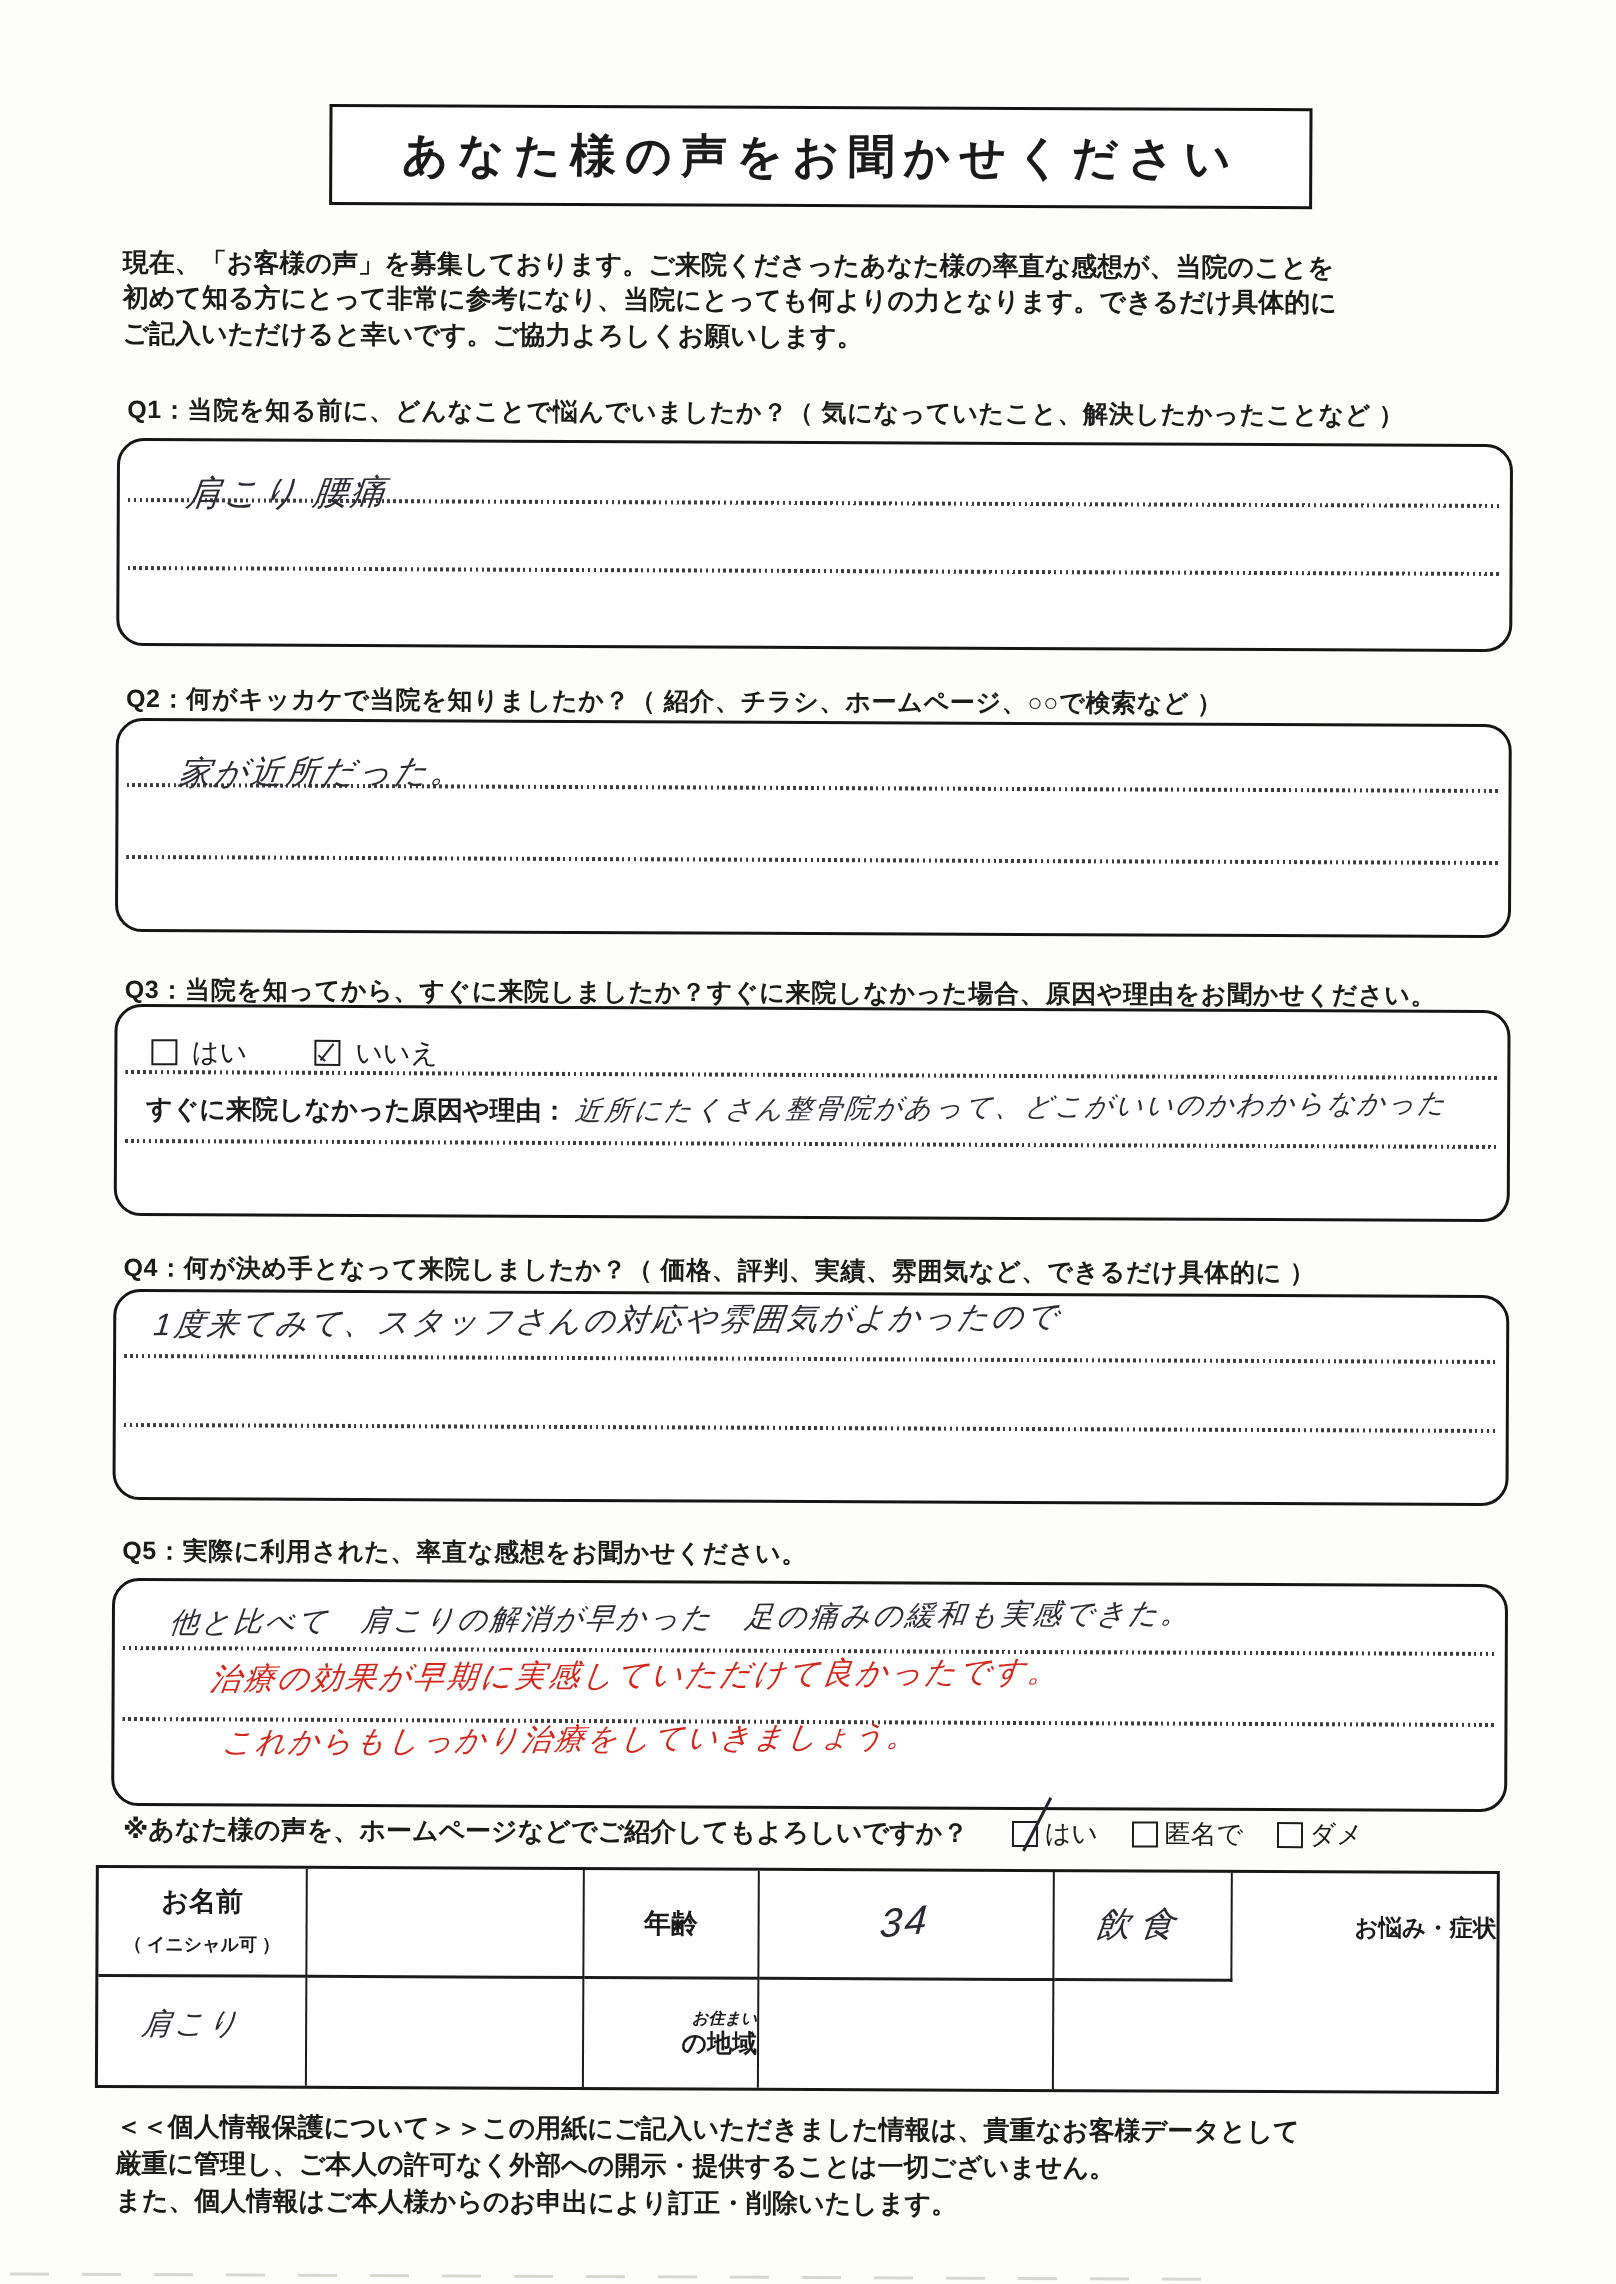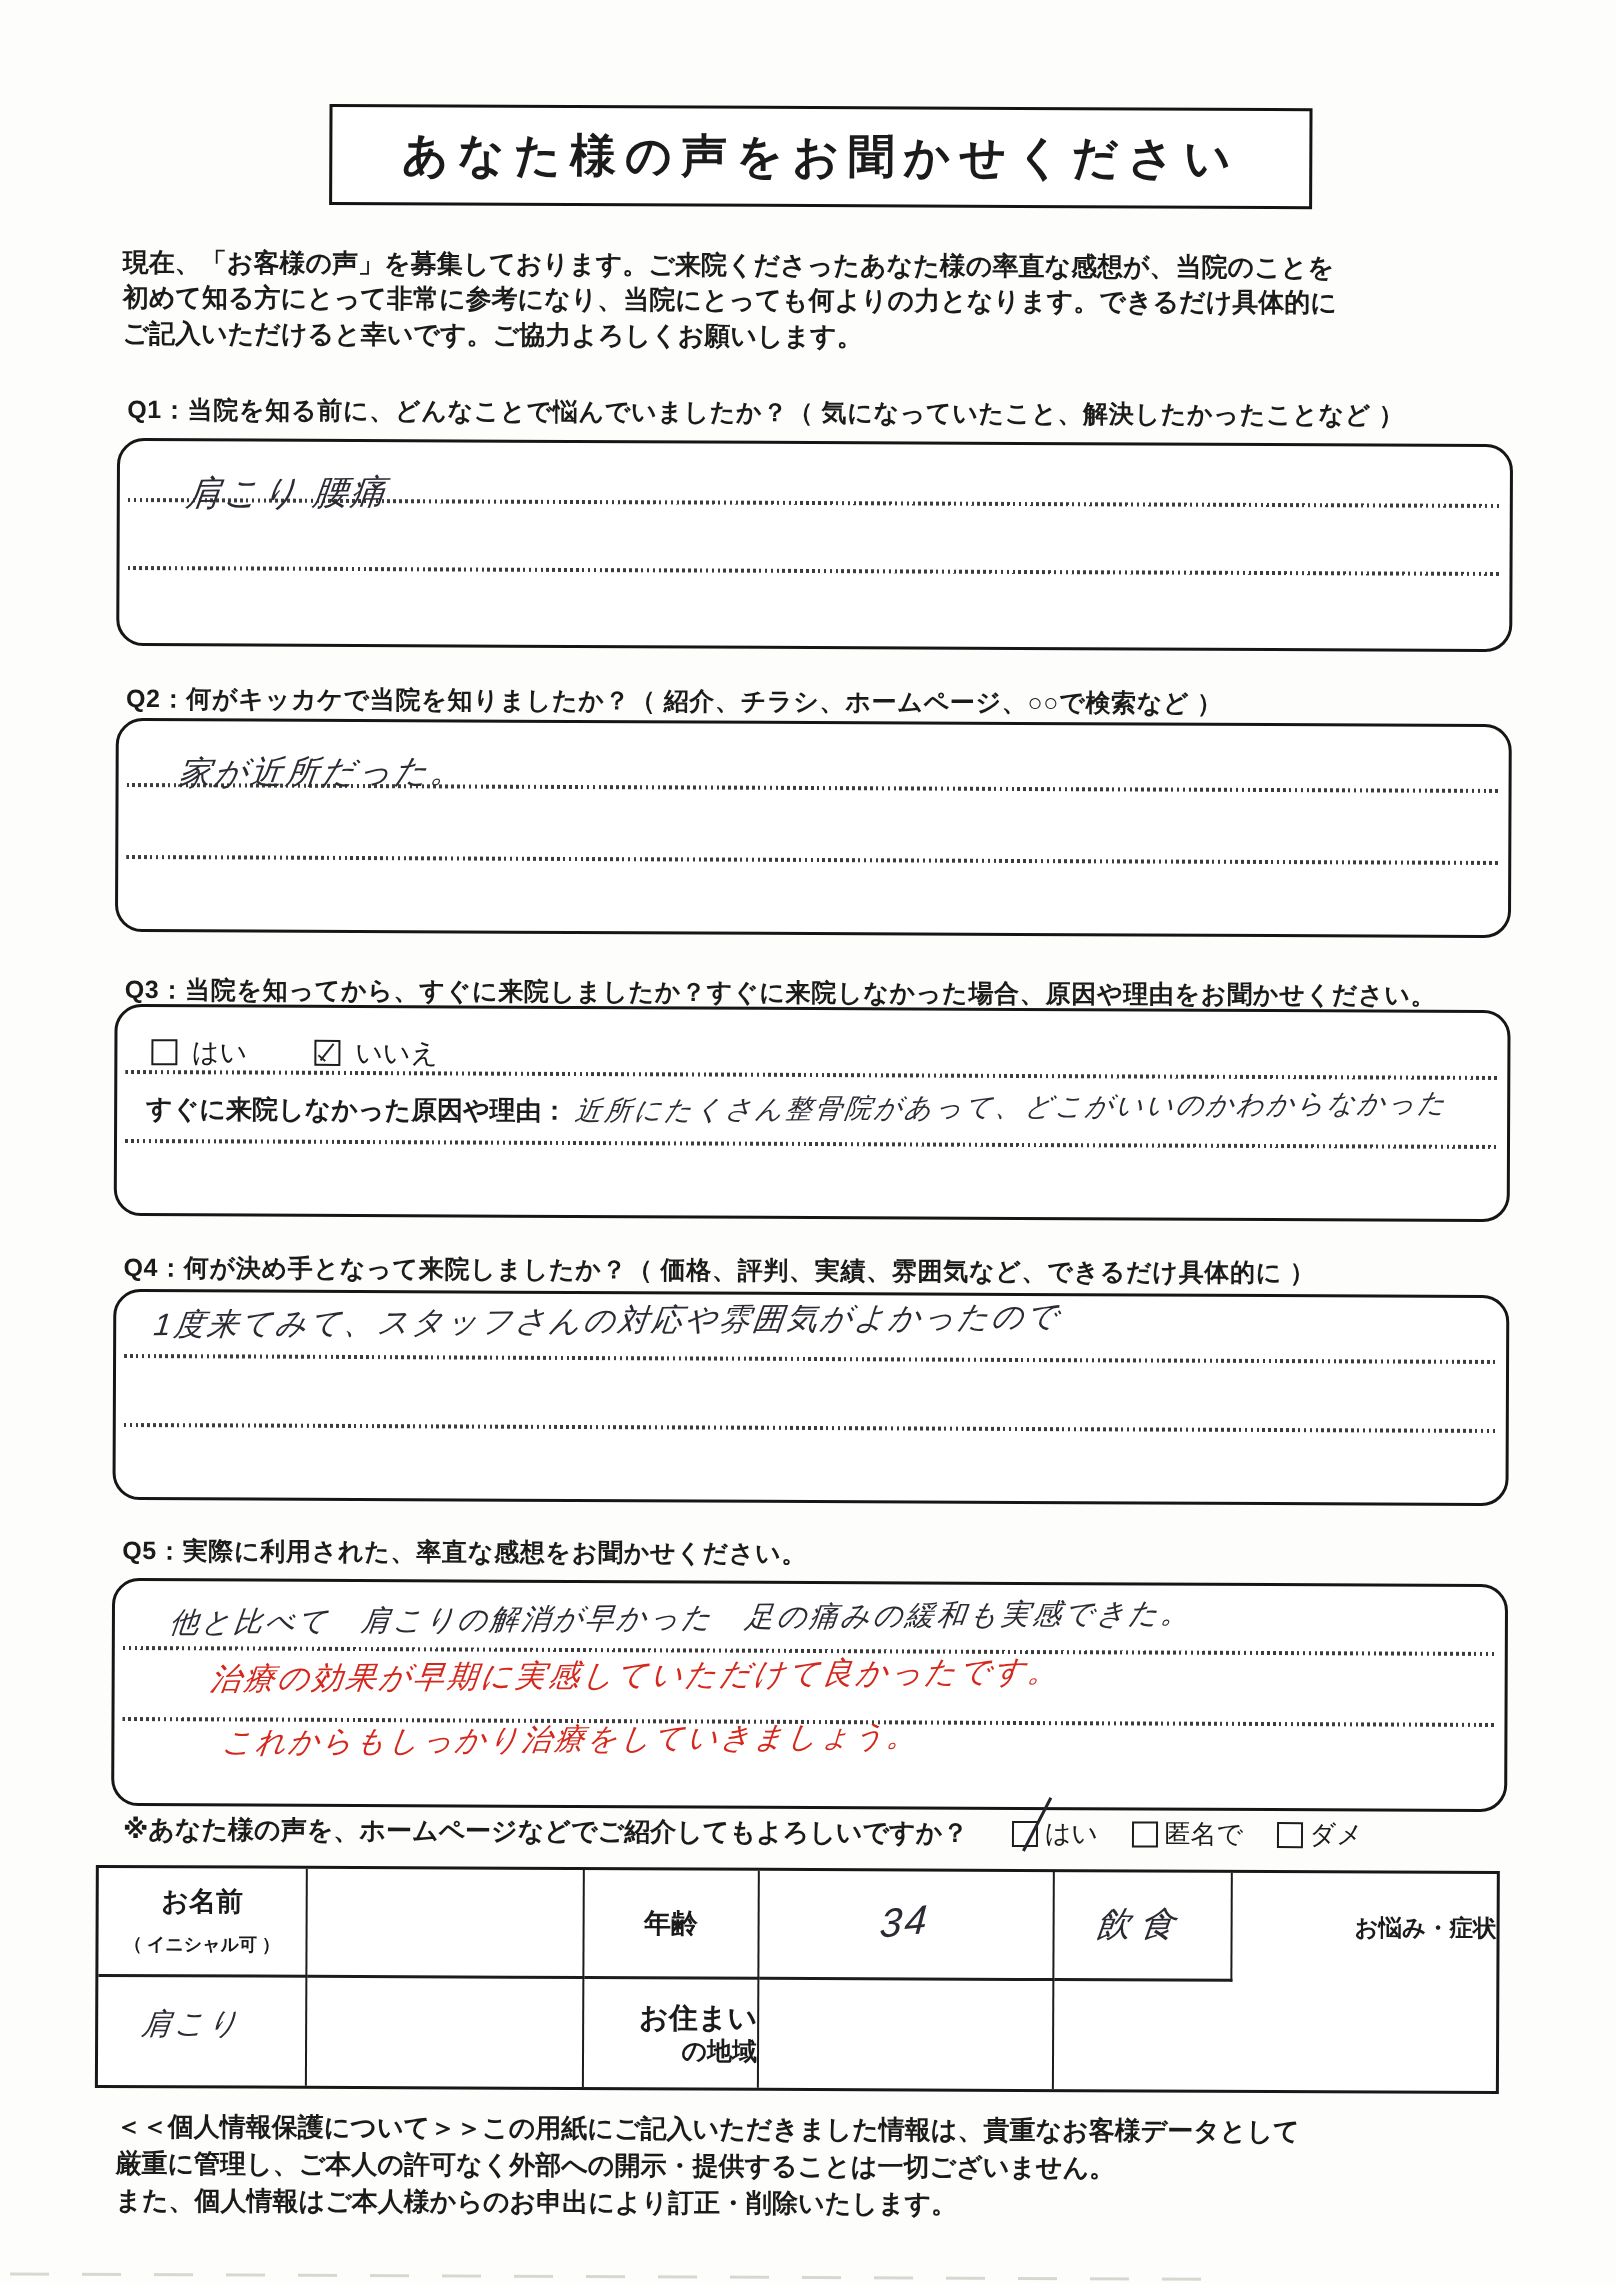--- a/index.html
+++ b/index.html
@@ -170,21 +170,21 @@
     <div class="cell r2">
       <div class="lab" style="font-size:23.5px;">お悩み・症状</div>
     </div>
     <div class="cell r2">
       <div class="hw" style="font-size:30px;align-self:flex-start;margin-left:46px;margin-top:-13px;">肩こり</div>
     </div>
     <div class="cell r2">
       <div class="hw" style="font-size:29px;"></div>
     </div>
     <div class="cell r2">
-      <div class="lab" style="font-size:29px;">お住まい</div>
+      <div class="lab" style="font-size:16px;font-style:italic;">お住まい</div>
       <div class="lab" style="font-size:25px;">の地域</div>
     </div>
     <div class="cell r2">
       <div class="hw" style="font-size:29px;"></div>
     </div>
   </div>
 
   <div class="abs privacy">
     <div><span>＜＜個人情報保護について＞＞</span><span>この用紙にご記入いただきました情報は、貴重なお客様データとして</span></div>
     <div>厳重に管理し、ご本人の許可なく外部への開示・提供することは一切ございません。</div>

